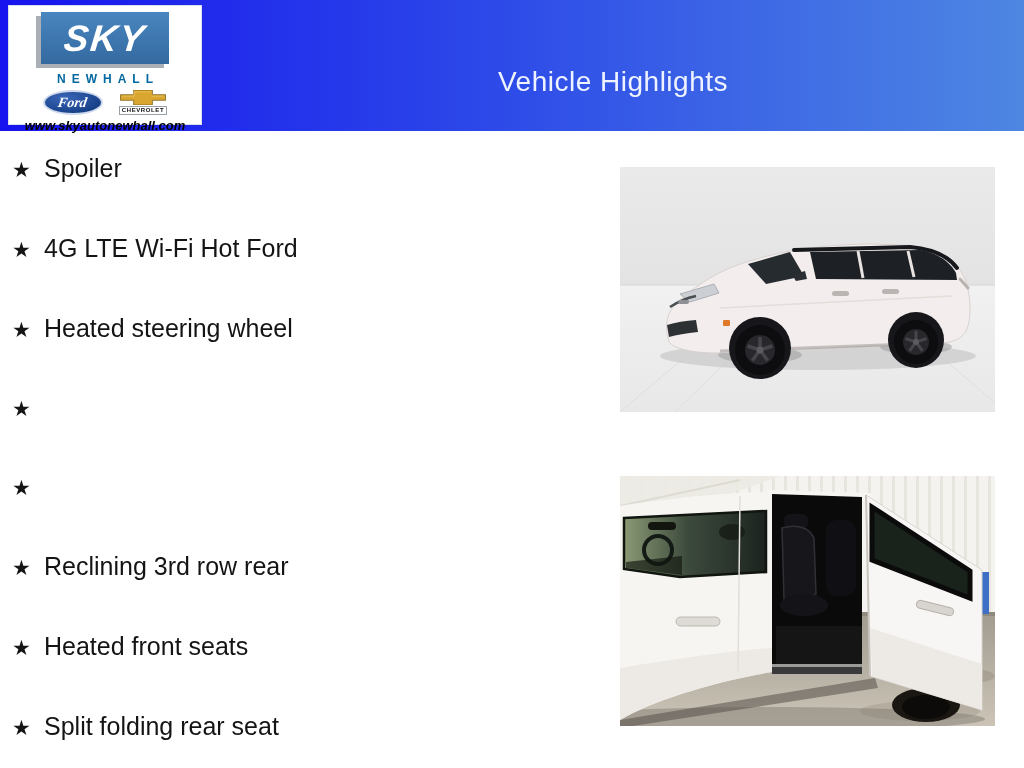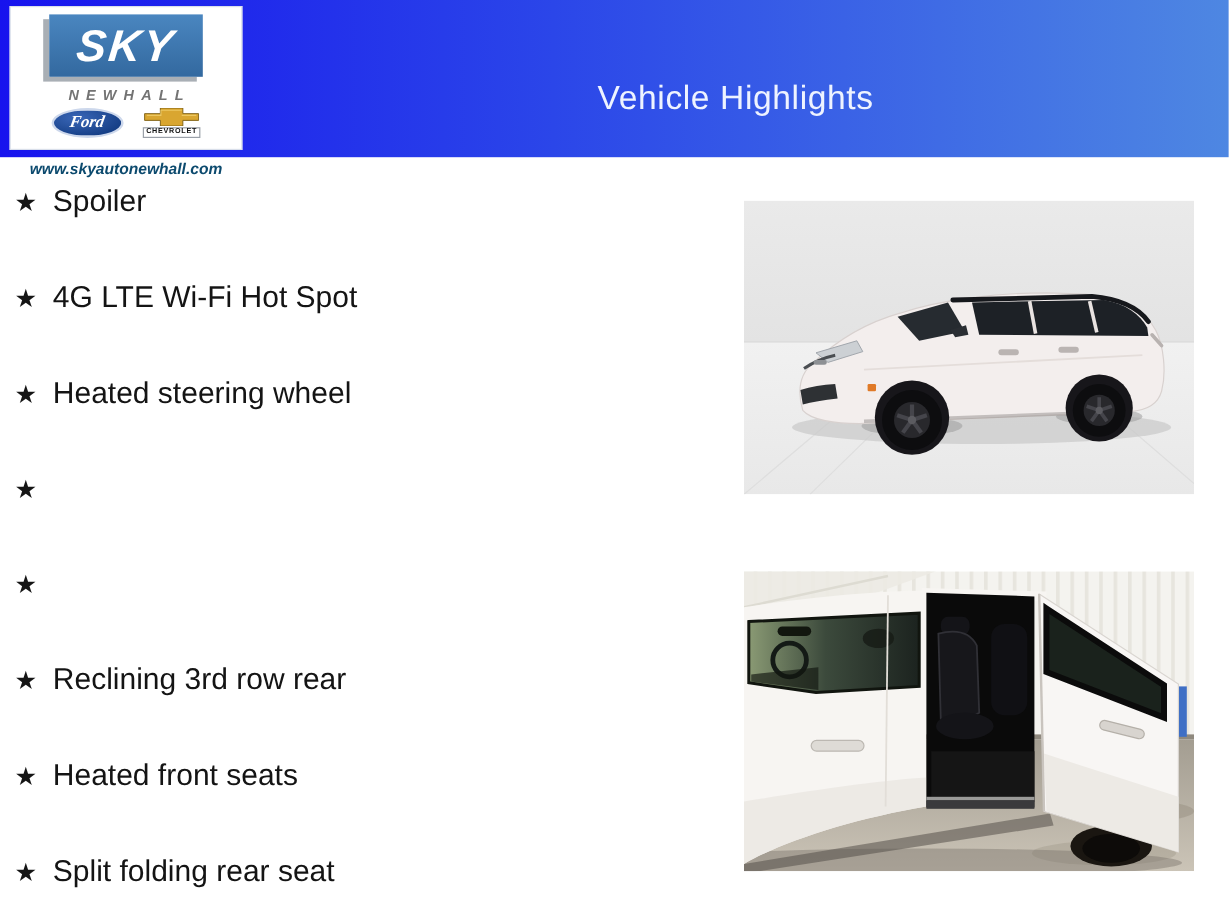--- a/index.html
+++ b/index.html
@@ -29,22 +29,22 @@
     width:128px;height:52px;margin:6px auto 0;
     background:linear-gradient(180deg,#4a86c0,#33699f);
     box-shadow:-5px 4px 0 0 #a9afb5;
     display:flex;align-items:center;justify-content:center;
   }
   .sky-rect .sky-text{
     color:#ffffff;font-size:37px;font-weight:bold;font-style:italic;
     letter-spacing:2px;transform:skewX(-6deg);line-height:1;
   }
   .newhall{
-    margin-top:9px;font-size:12px;font-weight:600;color:#737373;
-    letter-spacing:6px;text-indent:6px;line-height:1;font-style:italic;
+    margin-top:9px;font-size:12px;font-weight:600;color:#0369a1;
+    letter-spacing:6px;text-indent:6px;line-height:1;
   }
   .badges{
     display:flex;align-items:center;justify-content:center;gap:16px;
     margin-top:4px;height:27px;
   }
   .ford-oval{
     width:60px;height:25px;border-radius:50%;
     background:radial-gradient(ellipse at 35% 30%,#3a67b8,#163f86 75%);
     border:2px solid #cdd8ec;box-sizing:border-box;
     display:flex;align-items:center;justify-content:center;
@@ -53,22 +53,22 @@
     color:#ffffff;font-family:"Liberation Serif", serif;
     font-style:italic;font-weight:bold;font-size:14px;transform:skewX(-10deg);
     line-height:1;
   }
   .chevy{display:flex;flex-direction:column;align-items:center;gap:1px;}
   .chevy-label{
     font-size:6px;font-weight:bold;color:#111;letter-spacing:0.6px;
     border:1px solid #9aa0a8;padding:0 2px;line-height:7px;background:#fff;
   }
   .website{
-    margin-top:18px;font-size:13px;font-weight:bold;font-style:italic;
-    color:#0c4a6e;line-height:1;
+    margin-top:3px;font-size:13px;font-weight:bold;font-style:italic;
+    color:#000000;line-height:1;
   }
   
   .features{
     position:absolute;left:12px;top:155px;margin:0;padding:0;list-style:none;
   }
   .features li{
     display:flex;align-items:baseline;
     font-size:25px;line-height:27px;color:#141414;margin-bottom:52px;
     white-space:nowrap;
   }
@@ -112,21 +112,21 @@
 </div>
 
 <ul class="features">
   <li>
     <span class="bullet">★</span>
     <span>Spoiler</span>
   </li>
 
   <li>
     <span class="bullet">★</span>
-    <span>4G LTE Wi-Fi Hot Spot</span>
+    <span>4G LTE Wi-Fi Hot Ford</span>
   </li>
 
   <li>
     <span class="bullet">★</span>
     <span>Heated steering wheel</span>
   </li>
 
   <li>
     <span class="bullet">★</span>
   </li>

